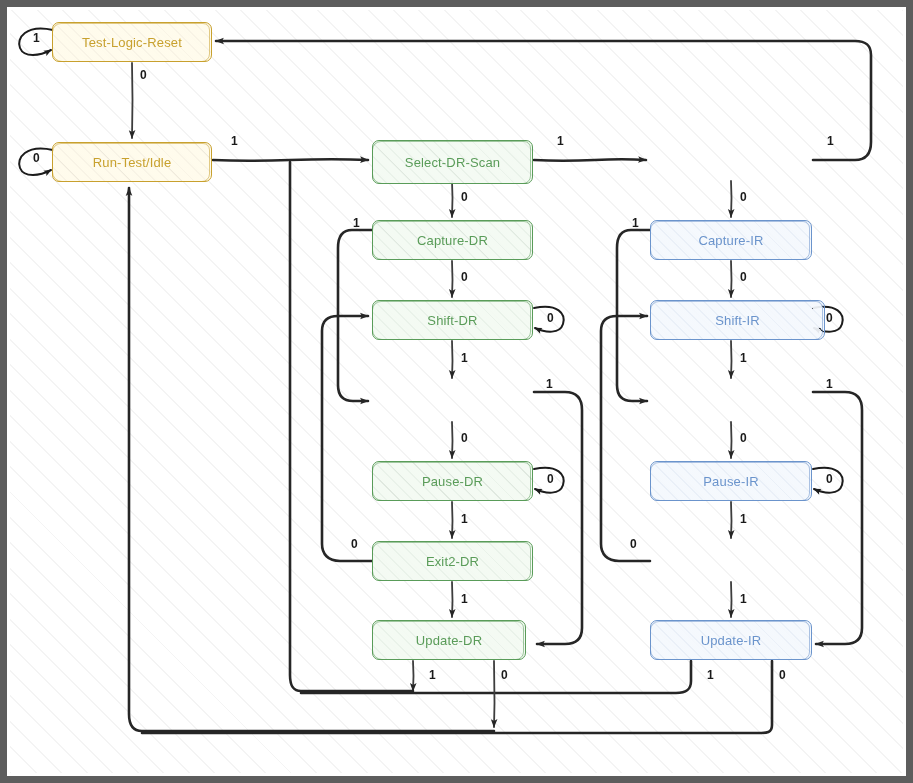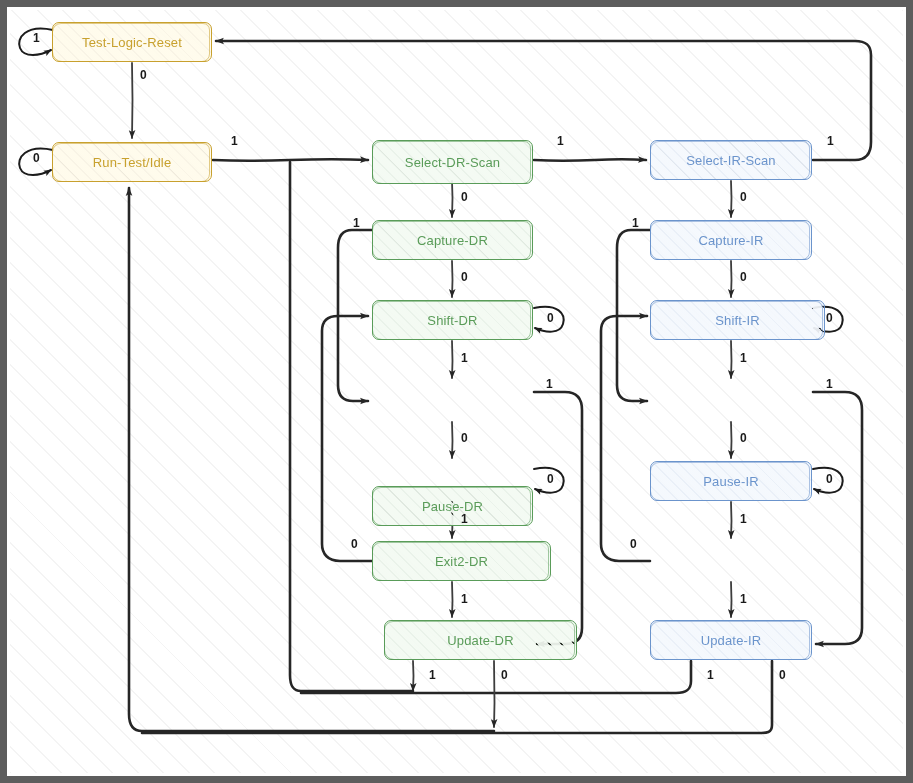--- a/index.html
+++ b/index.html
@@ -263,33 +263,30 @@
 
   <div class="node green" style="left:372px;top:140px;width:161px;height:44px;">
     <span class="lbl">Select-DR-Scan</span>
   </div>
   <div class="node green" style="left:372px;top:300px;width:161px;height:40px;">
     <span class="lbl">Shift-DR</span>
   </div>
   <div class="node green" style="left:372px;top:220px;width:161px;height:40px;">
     <span class="lbl">Capture-DR</span>
   </div>
-  <div class="node green" style="left:372px;top:461px;width:161px;height:40px;margin-top:25px;">
+  <div class="node green" style="left:372px;top:461px;width:161px;height:40px;">
     <span class="lbl">Pause-DR</span>
   </div>
-  <div class="node green" style="left:372px;top:541px;width:179px;height:40px;">
+  <div class="node green" style="left:372px;top:541px;width:161px;height:40px;">
     <span class="lbl">Exit2-DR</span>
   </div>
-  <div class="node green" style="left:384px;top:620px;width:193px;height:40px;">
+  <div class="node green" style="left:372px;top:620px;width:154px;height:40px;">
     <span class="lbl">Update-DR</span>
   </div>
 
-  <div class="node blue" style="left:650px;top:140px;width:162px;height:40px;">
-    <span class="lbl">Select-IR-Scan</span>
-  </div>
   <div class="node blue" style="left:650px;top:220px;width:162px;height:40px;">
     <span class="lbl">Capture-IR</span>
   </div>
   <div class="node blue" style="left:650px;top:300px;width:175px;height:40px;">
     <span class="lbl">Shift-IR</span>
   </div>
   <div class="node blue" style="left:650px;top:461px;width:162px;height:40px;">
     <span class="lbl">Pause-IR</span>
   </div>
   <div class="node blue" style="left:650px;top:620px;width:162px;height:40px;">

